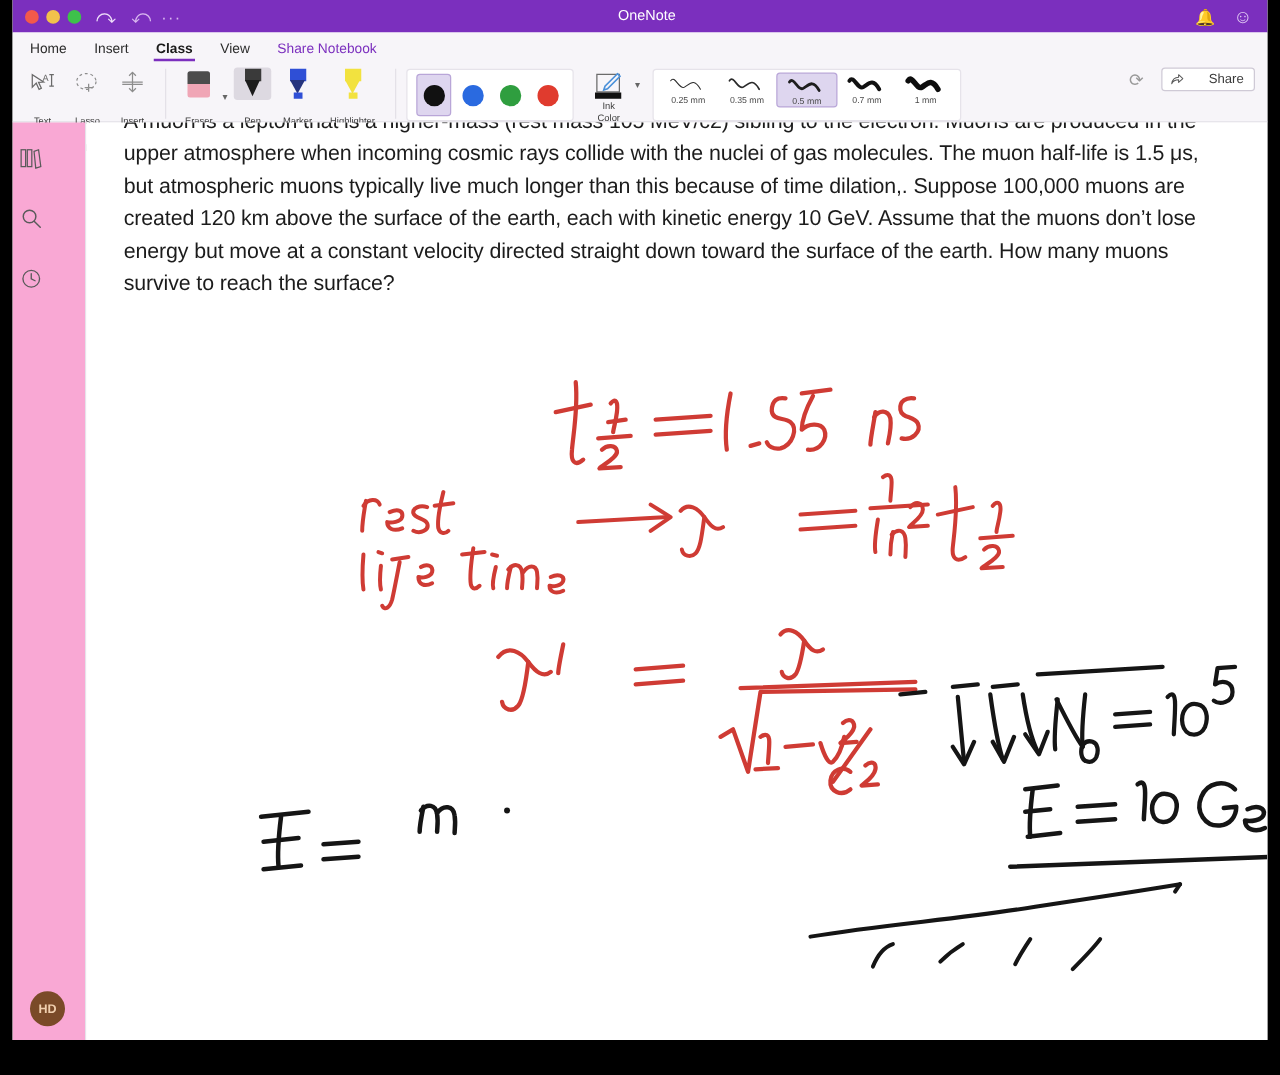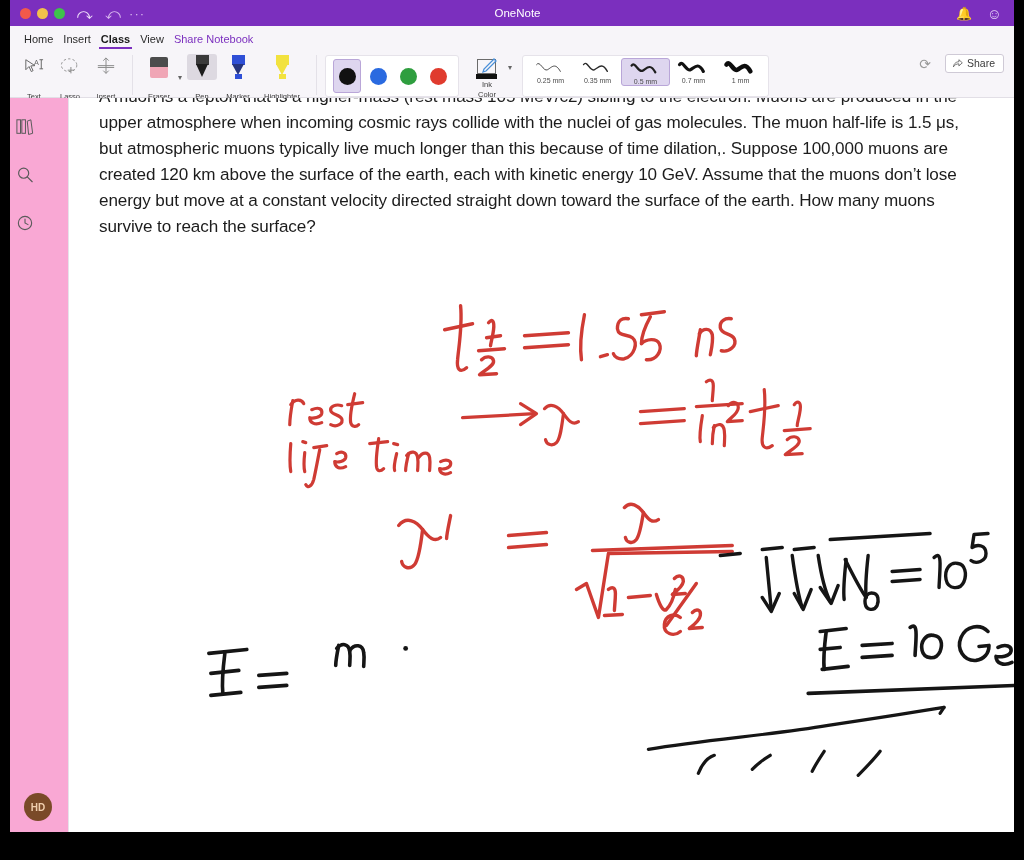--- a/index.html
+++ b/index.html
@@ -64,21 +64,21 @@
     background: #f7f5f9;
     border-bottom: 1px solid #e2dfe6;
     height: 71px;
     position: relative;
   }
   #tabs {
     display: flex;
     align-items: center;
     height: 22px;
     padding: 3px 0 0 14px;
-    gap: 10px;
+    gap: 22px;
     font-size: 11px;
   }
   .tab {
     color: #2b2b2b;
     position: relative;
     padding-bottom: 3px;
     white-space: nowrap;
   }
   .tab.active { font-weight: bold; color: #1a1a1a; }
   .tab.active::after {
@@ -88,21 +88,21 @@
   }
   .tab.accent { color: #7b2fbe; }
 
   .ribbon-right {
     position: absolute;
     right: 10px; top: 28px;
     display: flex; align-items: center; gap: 14px;
   }
   .sync-ic { color: #999; font-size: 14px; }
   .share-btn {
-    display: flex; align-items: center; gap: 4px;
+    display: flex; align-items: center; gap: 20px;
     border: 1px solid #cfcad6;
     border-radius: 3px;
     background: #fff;
     padding: 2px 8px 3px 6px;
     font-size: 10.5px;
     color: #3a3a3a;
   }
 
   #tools {
     display: flex;

